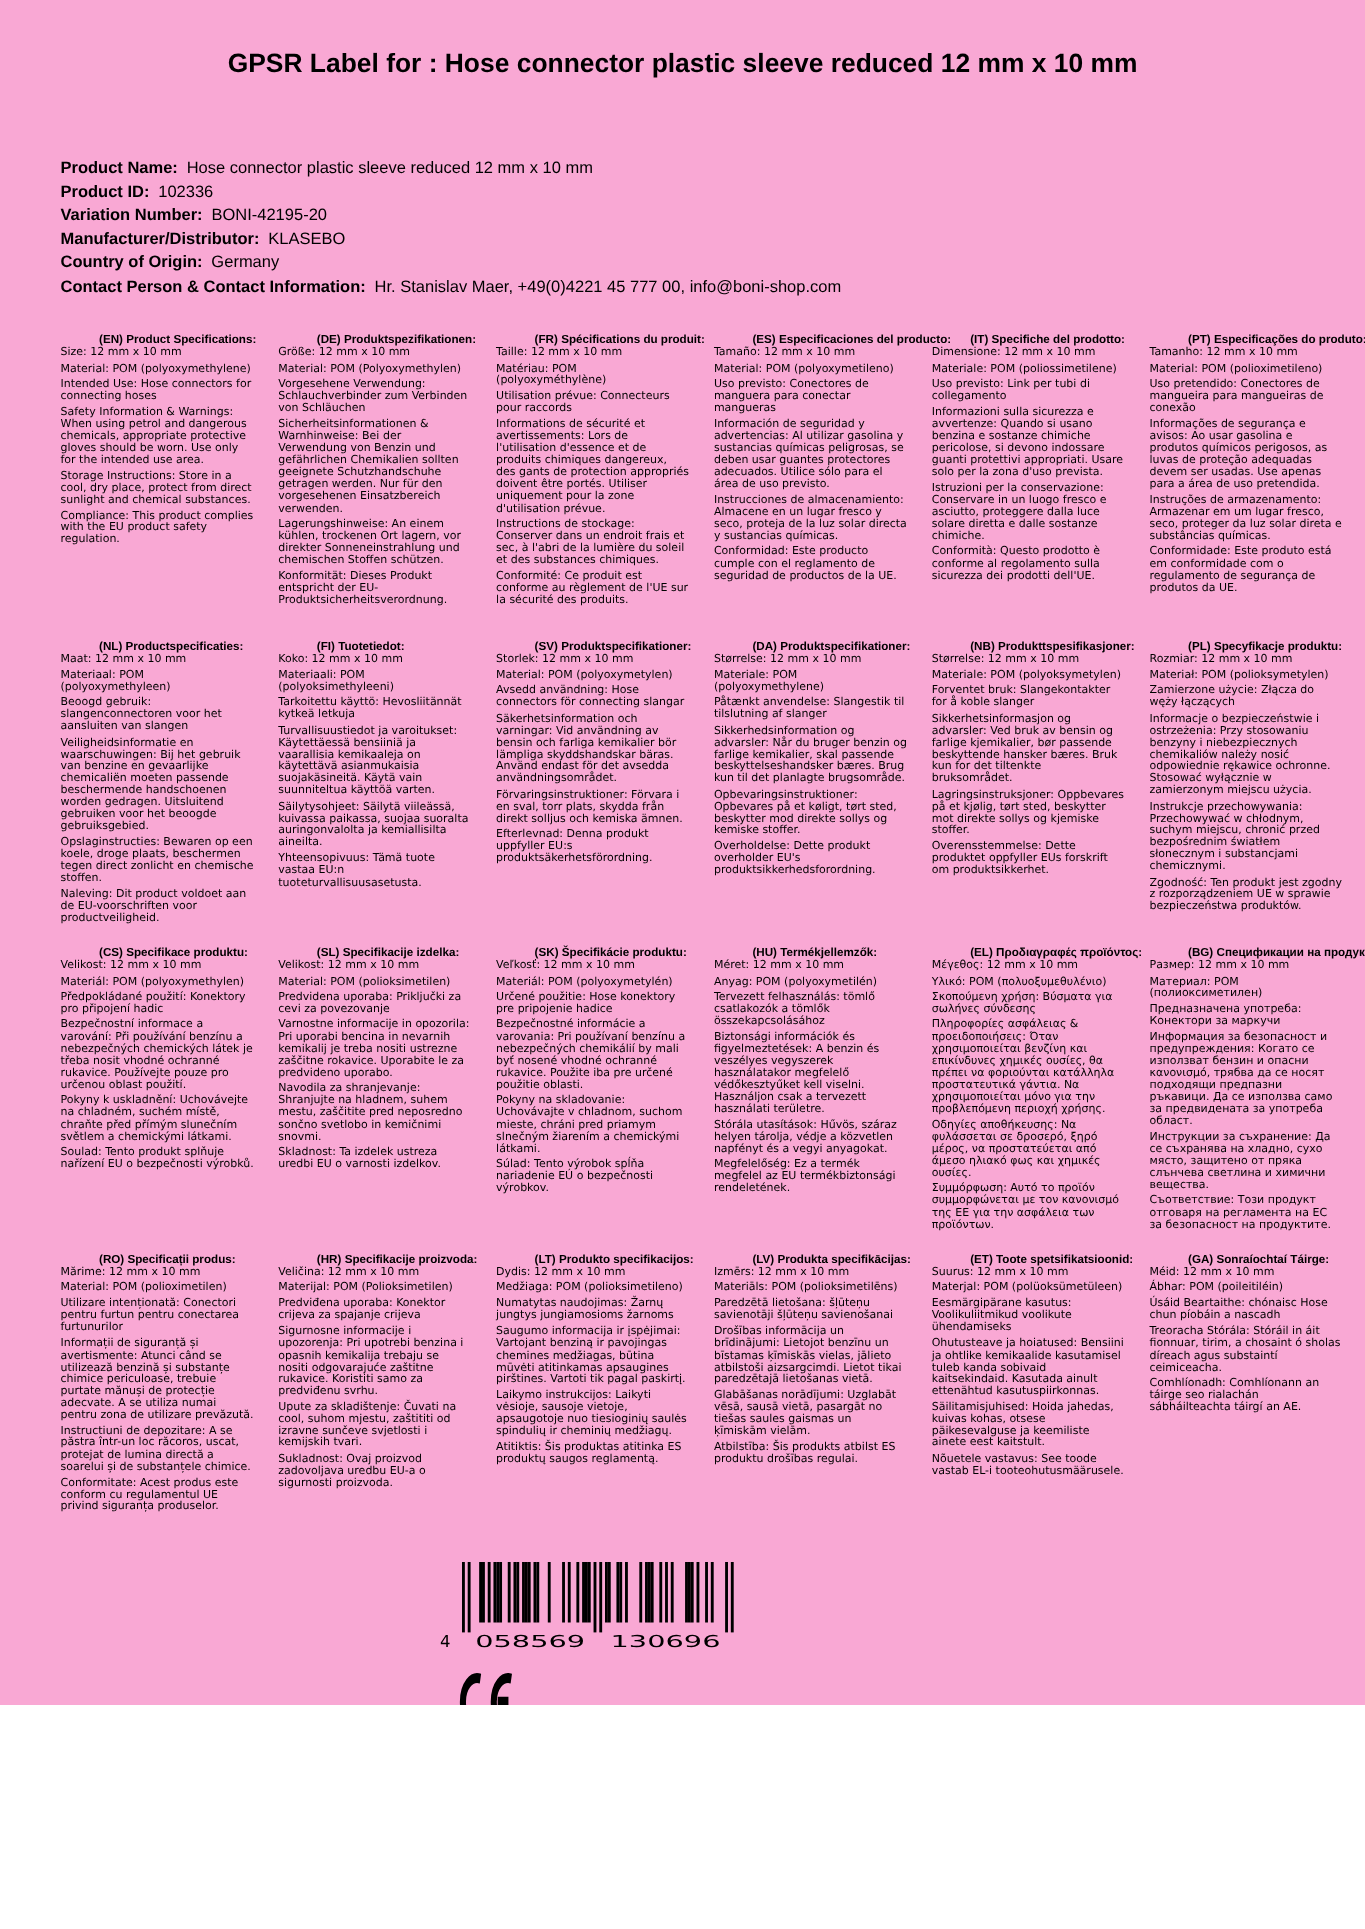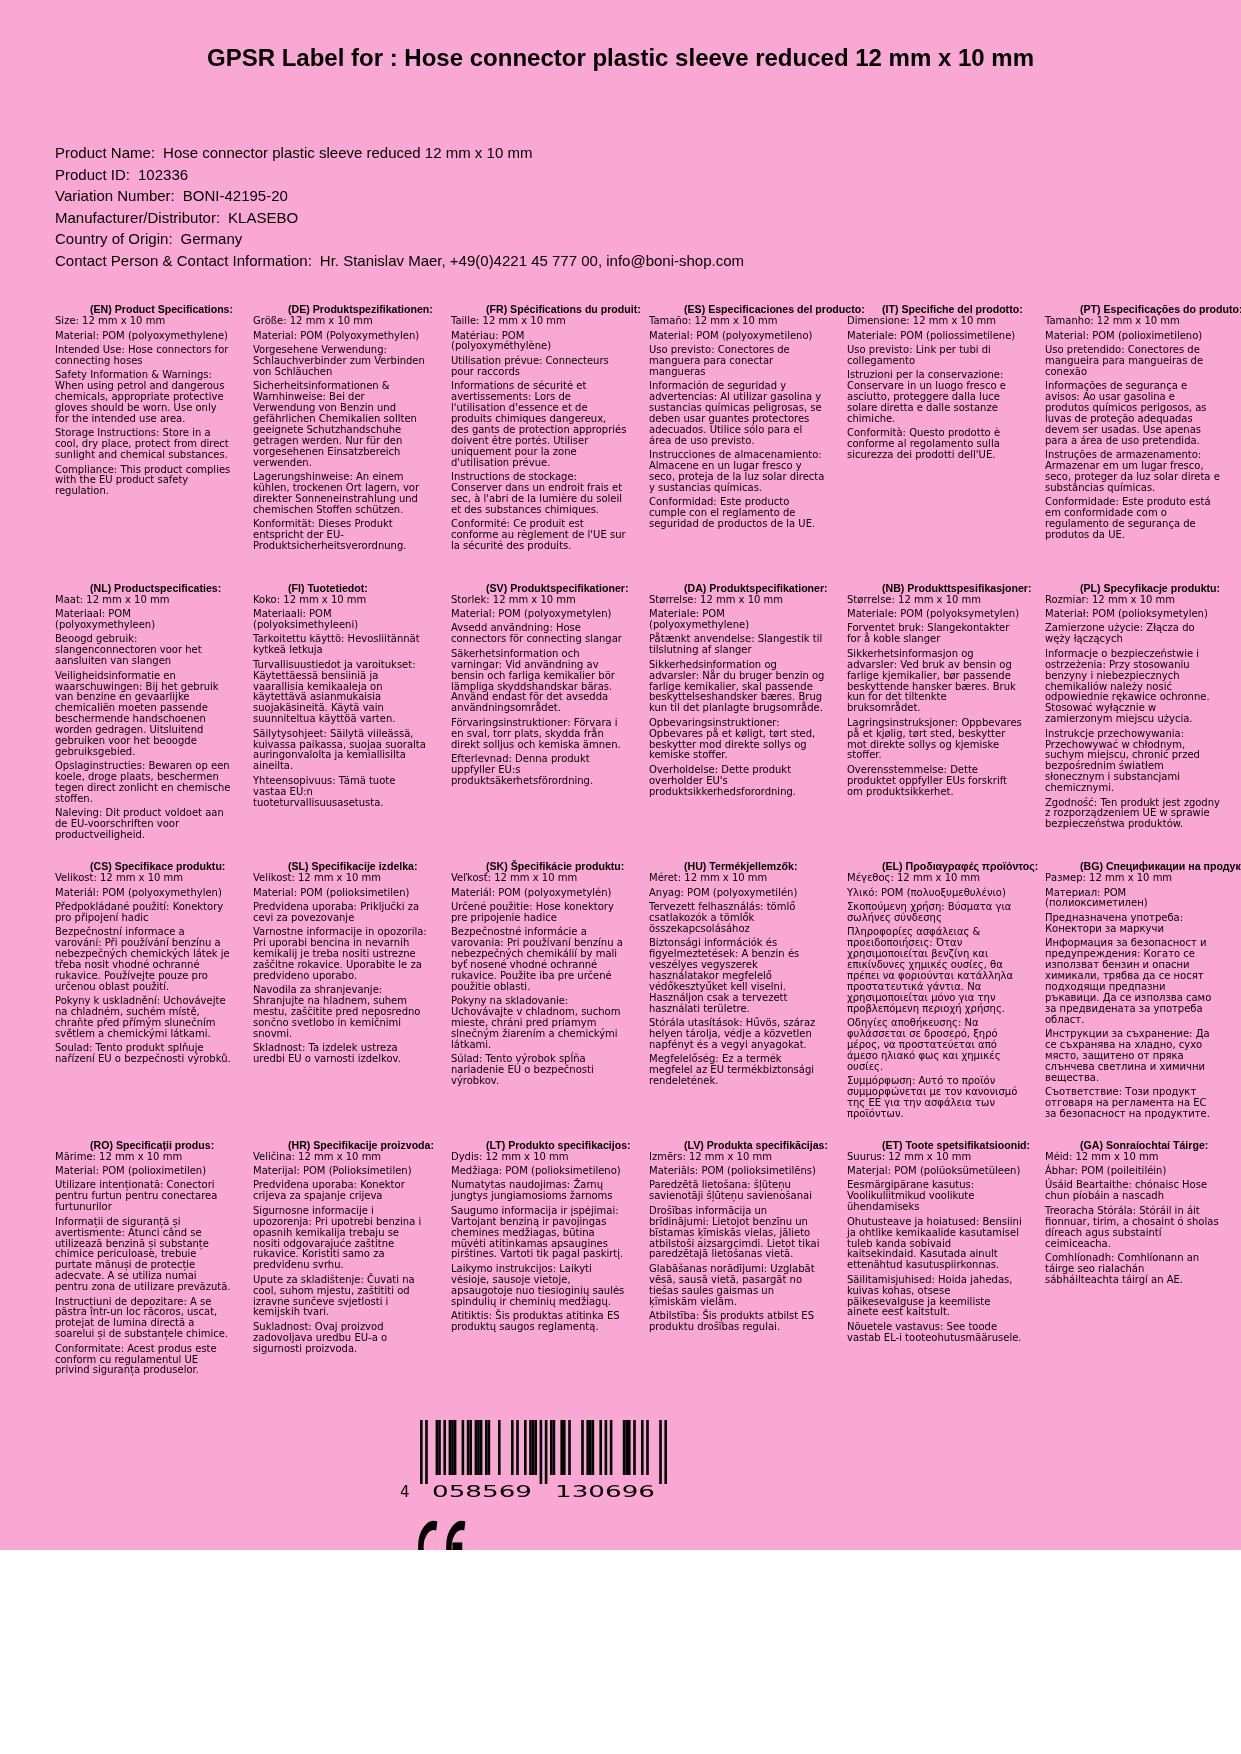--- a/index.html
+++ b/index.html
@@ -21,21 +21,21 @@
     line-height:1.35;
     font-family:"Liberation Sans", sans-serif;
   }
   .info{
     position:absolute;
     left:55px;
     top:142px;
     font-size:15px;
     line-height:21.5px;
   }
-  .info-label{font-weight:normal;margin-right:8px;}
+  .info-label{font-weight:bold;margin-right:8px;}
   .grid{
     position:absolute;
     left:55px;
     top:303px;
     display:grid;
     grid-template-columns:repeat(6,176px);
     column-gap:22px;
     grid-auto-rows:278.5px;
   }
   .cell{overflow:visible;}
@@ -127,20 +127,21 @@
         <p>Uso previsto: Conectores de manguera para conectar mangueras</p>
         <p>Información de seguridad y advertencias: Al utilizar gasolina y sustancias químicas peligrosas, se deben usar guantes protectores adecuados. Utilice sólo para el área de uso previsto.</p>
         <p>Instrucciones de almacenamiento: Almacene en un lugar fresco y seco, proteja de la luz solar directa y sustancias químicas.</p>
         <p>Conformidad: Este producto cumple con el reglamento de seguridad de productos de la UE.</p>
       </div>
       <div class="cell">
         <div class="cell-h">(IT) Specifiche del prodotto:</div>
         <p>Dimensione: 12 mm x 10 mm</p>
         <p>Materiale: POM (poliossimetilene)</p>
         <p>Uso previsto: Link per tubi di collegamento</p>
+        <p>Informazioni sulla sicurezza e avvertenze: Quando si usano benzina e sostanze chimiche pericolose, si devono indossare guanti protettivi appropriati. Usare solo per la zona d'uso prevista.</p>
         <p>Istruzioni per la conservazione: Conservare in un luogo fresco e asciutto, proteggere dalla luce solare diretta e dalle sostanze chimiche.</p>
         <p>Conformità: Questo prodotto è conforme al regolamento sulla sicurezza dei prodotti dell'UE.</p>
       </div>
       <div class="cell">
         <div class="cell-h">(PT) Especificações do produto:</div>
         <p>Tamanho: 12 mm x 10 mm</p>
         <p>Material: POM (polioximetileno)</p>
         <p>Uso pretendido: Conectores de mangueira para mangueiras de conexão</p>
         <p>Informações de segurança e avisos: Ao usar gasolina e produtos químicos perigosos, as luvas de proteção adequadas devem ser usadas. Use apenas para a área de uso pretendida.</p>
         <p>Instruções de armazenamento: Armazenar em um lugar fresco, seco, proteger da luz solar direta e substâncias químicas.</p>
@@ -243,21 +244,21 @@
         <p>Σκοπούμενη χρήση: Βύσματα για σωλήνες σύνδεσης</p>
         <p>Πληροφορίες ασφάλειας &amp; προειδοποιήσεις: Όταν χρησιμοποιείται βενζίνη και επικίνδυνες χημικές ουσίες, θα πρέπει να φοριούνται κατάλληλα προστατευτικά γάντια. Να χρησιμοποιείται μόνο για την προβλεπόμενη περιοχή χρήσης.</p>
         <p>Οδηγίες αποθήκευσης: Να φυλάσσεται σε δροσερό, ξηρό μέρος, να προστατεύεται από άμεσο ηλιακό φως και χημικές ουσίες.</p>
         <p>Συμμόρφωση: Αυτό το προϊόν συμμορφώνεται με τον κανονισμό της ΕΕ για την ασφάλεια των προϊόντων.</p>
       </div>
       <div class="cell">
         <div class="cell-h">(BG) Спецификации на продукта:</div>
         <p>Размер: 12 mm x 10 mm</p>
         <p>Материал: POM (полиоксиметилен)</p>
         <p>Предназначена употреба: Конектори за маркучи</p>
-        <p>Информация за безопасност и предупреждения: Когато се използват бензин и опасни химикали, трябва да се носят подходящи предпазни ръкавици. Да се използва само за предвидената за употреба област.</p>
+        <p>Информация за безопасност и предупреждения: Когато се използват бензин и опасни κανονισμό, трябва да се носят подходящи предпазни ръкавици. Да се използва само за предвидената за употреба област.</p>
         <p>Инструкции за съхранение: Да се съхранява на хладно, сухо място, защитено от пряка слънчева светлина и химични вещества.</p>
         <p>Съответствие: Този продукт отговаря на регламента на ЕС за безопасност на продуктите.</p>
       </div>
       <div class="cell">
         <div class="cell-h">(RO) Specificații produs:</div>
         <p>Mărime: 12 mm x 10 mm</p>
         <p>Material: POM (polioximetilen)</p>
         <p>Utilizare intenționată: Conectori pentru furtun pentru conectarea furtunurilor</p>
         <p>Informații de siguranță și avertismente: Atunci când se utilizează benzină și substanțe chimice periculoase, trebuie purtate mănuși de protecție adecvate. A se utiliza numai pentru zona de utilizare prevăzută.</p>
         <p>Instructiuni de depozitare: A se păstra într-un loc răcoros, uscat, protejat de lumina directă a soarelui și de substanțele chimice.</p>

